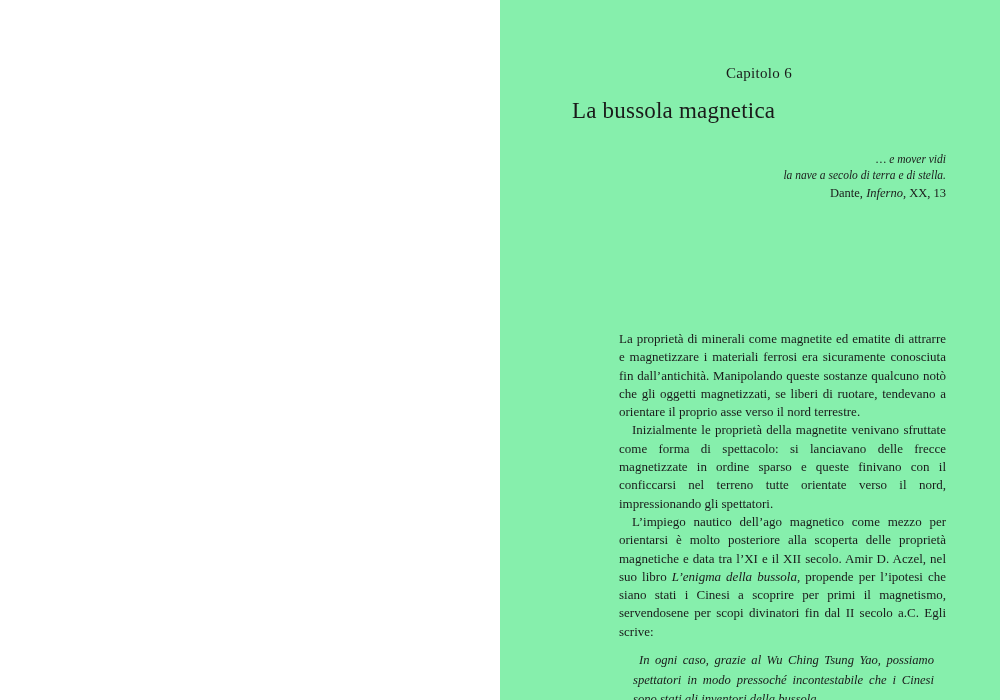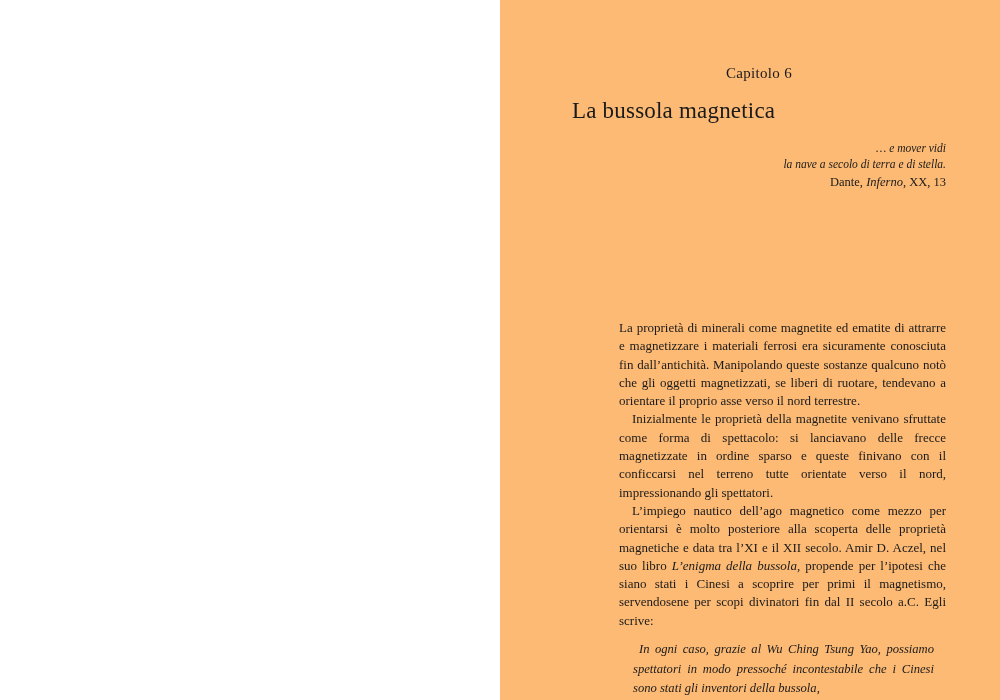--- a/index.html
+++ b/index.html
@@ -1,21 +1,21 @@
 <!DOCTYPE html>
 <html lang="it"><head>
 <meta charset="utf-8">
 <style>
   * { margin: 0; padding: 0; box-sizing: border-box; }
   html, body { background: #ffffff; }
   .canvas {
     position: relative;
     width: 1000px;
     height: 700px;
-    background: #fdba74;
+    background: #86efac;
     overflow: hidden;
     font-family: "Liberation Serif", serif;
     color: #1a1a1a;
   }
   .page-left {
     position: absolute;
     left: 0; top: 0;
     width: 500px; height: 700px;
     background: #ffffff;
   }
@@ -33,21 +33,21 @@
   }
   .chapter-title {
     text-align: left;
     font-size: 23px;
     line-height: 28px;
     font-weight: normal;
     margin-top: 13px;
     letter-spacing: 0.2px;
   }
   .epigraph {
-    margin-top: 16px;
+    margin-top: 27px;
     text-align: right;
   }
   .ep-line {
     font-style: italic;
     font-size: 11.5px;
     line-height: 15.5px;
   }
   .ep-attr {
     font-size: 12.5px;
     line-height: 17px;

